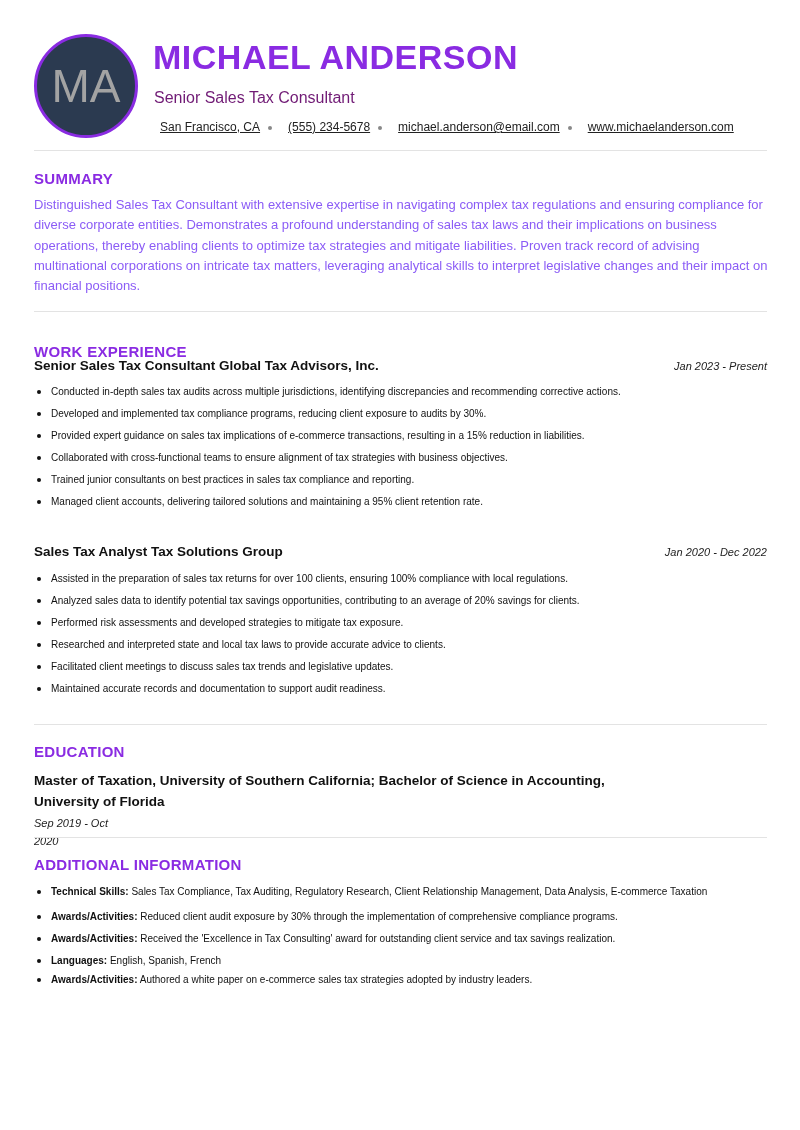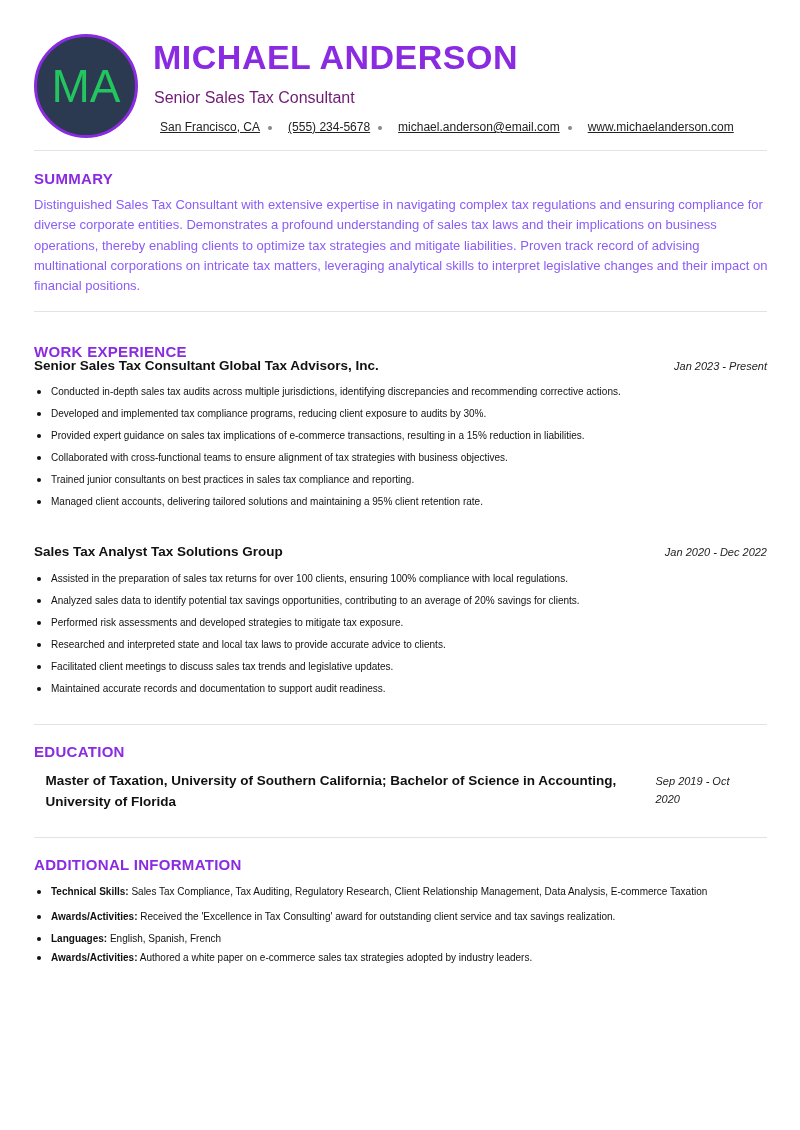--- a/index.html
+++ b/index.html
@@ -5,41 +5,41 @@
   * { box-sizing: border-box; margin: 0; padding: 0; }
   html, body { width: 800px; height: 1130px; background: #ffffff; }
   body { font-family: "Liberation Sans", sans-serif; color: #111111; position: relative; overflow: hidden; }
 
   .header { position: absolute; left: 0; top: 0; width: 800px; height: 150px; }
   .avatar {
     position: absolute; left: 34px; top: 34px; width: 104px; height: 104px;
     border-radius: 50%; background: #2b3a50; border: 3px solid #8a2be2;
     display: flex; align-items: center; justify-content: center;
   }
-  .avatar span { color: #22c55e; font-size: 46px; font-family: "Liberation Sans", sans-serif; letter-spacing: 0px; }
+  .avatar span { color: #a3a3a3; font-size: 46px; font-family: "Liberation Sans", sans-serif; letter-spacing: 0px; }
   .name { position: absolute; left: 153px; top: 38px; font-size: 34px; font-weight: bold; color: #8a2be2; letter-spacing: 0.5px; }
   .job-title { position: absolute; left: 154px; top: 89px; font-size: 16px; color: #701a75; }
   .contact { position: absolute; left: 160px; top: 120px; font-size: 12px; color: #222222; display: flex; align-items: center; text-decoration: underline; }
   .contact .item { white-space: nowrap; }
   .contact .dot { display: inline-block; width: 4px; height: 4px; border-radius: 50%; background: #888; margin: 2px 16px 0 8px; }
 
   .divider { position: absolute; left: 34px; width: 733px; height: 1px; background: #e3e3e3; }
 
   .section-title { position: absolute; left: 34px; font-size: 15px; font-weight: bold; color: #8a2be2; letter-spacing: 0.3px; }
   .para { position: absolute; left: 34px; width: 736px; font-size: 13px; line-height: 20.3px; color: #8b5cf6; }
 
   .job-head { position: absolute; left: 34px; width: 733px; display: flex; justify-content: space-between; align-items: baseline; }
   .job-head .role { font-size: 13.5px; font-weight: bold; color: #111; }
   .job-head .date { font-size: 11px; font-style: italic; color: #222; }
 
   ul.bullets { position: absolute; left: 34px; width: 736px; list-style: none; }
   ul.bullets li { position: relative; padding-left: 17px; font-size: 10px; line-height: 19px; color: #111; }
   ul.bullets li::before { content: ""; position: absolute; left: 3px; top: 8px; width: 4px; height: 4px; border-radius: 50%; background: #111; }
 
-  .edu { position: absolute; left: 34px; top: 770px; width: 733px; display: flex; justify-content: center; }
+  .edu { position: absolute; left: 34px; top: 770px; width: 733px; display: flex; justify-content: flex-end; flex-direction: column; }
   .edu .degree { width: 610px; font-size: 13.5px; font-weight: bold; line-height: 21px; color: #111; }
   .edu .date { width: 100px; font-size: 11px; font-style: italic; line-height: 18px; color: #222; padding-top: 2px; }
 
   .add li b { font-weight: bold; }
 </style>
 </head>
 <body>
 
 <div class="header">
   <div class="avatar">
@@ -99,16 +99,17 @@
 <div class="edu">
   <div class="degree">Master of Taxation, University of Southern California; Bachelor of Science in Accounting, University of Florida</div>
   <div class="date">Sep 2019 - Oct 2020</div>
 </div>
 
 <div class="divider" style="top:837px;"></div>
 
 <div class="section-title" style="top:856px;">ADDITIONAL INFORMATION</div>
 <ul class="bullets add" style="top:882px;">
   <li style="margin-bottom:6px;"><b>Technical Skills:</b><span> Sales Tax Compliance, Tax Auditing, Regulatory Research, Client Relationship Management, Data Analysis, E-commerce Taxation</span></li>
+  <li style="margin-bottom:3px;"><b>Awards/Activities:</b><span> Reduced client audit exposure by 30% through the implementation of comprehensive compliance programs.</span></li>
   <li style="margin-bottom:3px;"><b>Awards/Activities:</b><span> Received the 'Excellence in Tax Consulting' award for outstanding client service and tax savings realization.</span></li>
   <li><b>Languages:</b><span> English,  Spanish,  French</span></li>
   <li style="margin-bottom:6px;"><b>Awards/Activities:</b><span> Authored a white paper on e-commerce sales tax strategies adopted by industry leaders.</span></li>
 </ul>
 
 </body></html>

